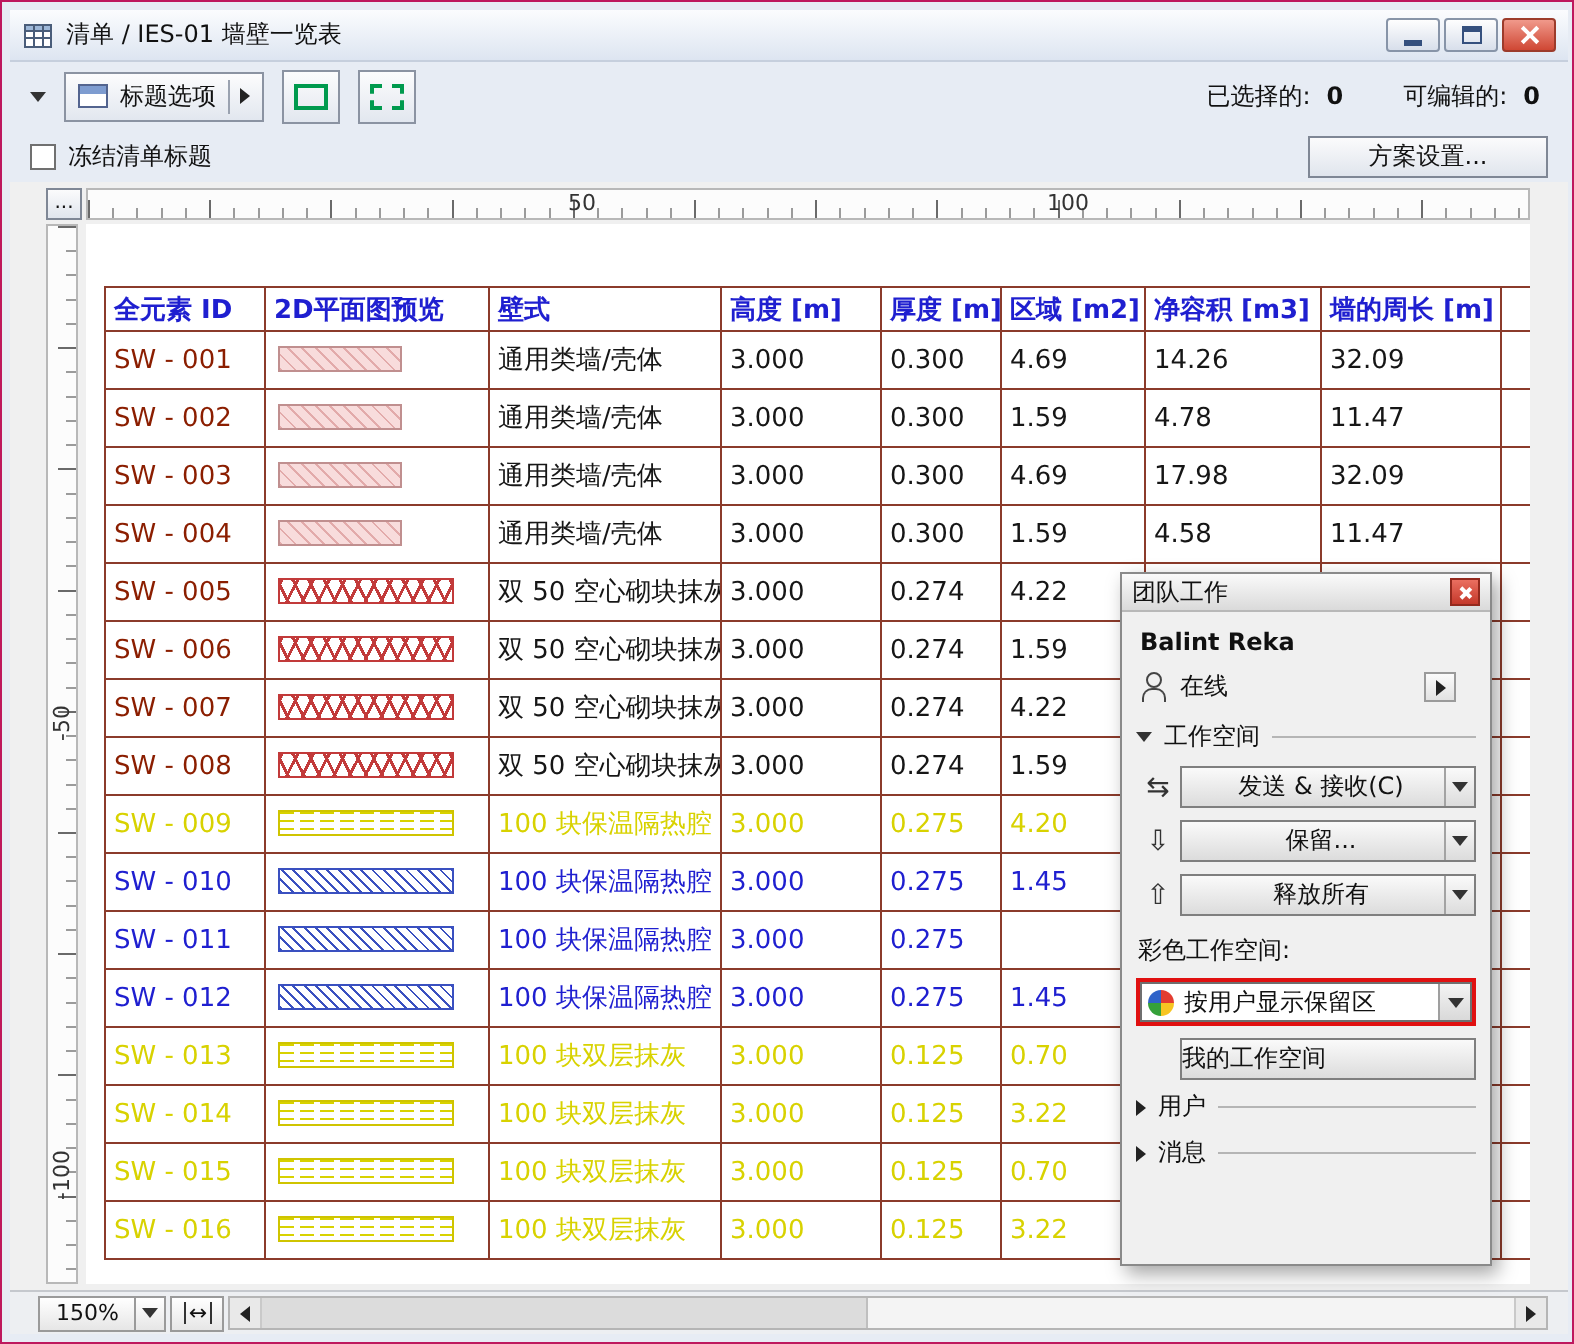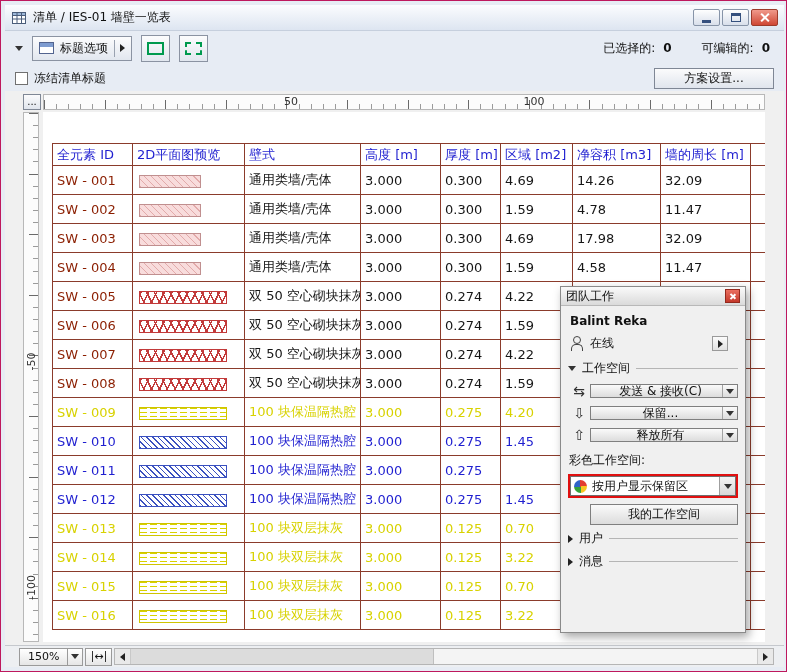--- a/index.html
+++ b/index.html
@@ -52,21 +52,21 @@
   .hmark{position:absolute;top:0;font-size:11px;color:#333;transform:translateX(-50%);background:transparent}
   .vruler{position:absolute;left:18px;top:21px;width:16px;height:530px;border:1px solid #b8b8b8;background-color:#fcfcfc;
     background-image:repeating-linear-gradient(180deg,#6a6a6a 0 1px,transparent 1px 60.6px),repeating-linear-gradient(180deg,#9b9b9b 0 1px,transparent 1px 12.12px);
     background-size:9px 100%,5px 100%;background-position:right top,right top;background-repeat:no-repeat,no-repeat}
   .vmark{position:absolute;left:-9px;width:32px;text-align:center;font-size:11px;color:#333;transform:rotate(-90deg)}
   .canvas{position:absolute;left:38px;top:21px;width:722px;height:530px;background:#fff;overflow:hidden}
 
   
   .schedule{position:absolute;left:9px;top:31px;width:714px;border-collapse:collapse;table-layout:fixed;font-size:13px}
   .schedule th,.schedule td{border:1px solid #8b3b2b;padding:0 4px;text-align:left;white-space:nowrap;overflow:hidden}
-  .schedule th{height:22px;color:#1f1fd0;font-weight:normal}
+  .schedule th{height:22px;color:#1f1fd0;font-weight:bold}
   .schedule td{height:29px;color:#161616}
   .rowc-default .cell-id{color:#8b1e00}
   .rowc-yellow td{color:#d8d200}
   .rowc-blue td{color:#1f1fd0}
   .swatch{display:inline-block;height:13px;vertical-align:middle;margin-left:2px}
   .sw-pink{width:62px;border:1px solid #c08f8f;background-color:#f8dcdc;background-image:repeating-linear-gradient(45deg,rgba(190,90,90,.38) 0 1px,transparent 1px 5px)}
   .sw-zigzag{width:88px;border:1px solid #c23a3a;background-color:#fff;background-image:repeating-linear-gradient(63deg,transparent 0 3px,#c23a3a 3px 4.5px,transparent 4.5px 7px),repeating-linear-gradient(-63deg,transparent 0 3px,#c23a3a 3px 4.5px,transparent 4.5px 7px)}
   .sw-yellowdash{width:88px;border:1px solid #cfc400;background-color:#fff;background-image:repeating-linear-gradient(90deg,transparent 0 7px,#fff 7px 10px),repeating-linear-gradient(180deg,#d8d200 0 1px,transparent 1px 4px)}
   .sw-bluediag{width:88px;border:1px solid #3a50c0;background-color:#fff;background-image:repeating-linear-gradient(45deg,#3a50c0 0 1px,transparent 1px 4px)}
 
@@ -93,29 +93,29 @@
   .tw-user{font-weight:bold;margin:3px 0 7px 2px;font-size:12px}
   .tw-online{display:flex;align-items:center;gap:8px;margin:0 10px 8px 2px}
   .person{width:12px;height:15px;position:relative}
   .person::before{content:"";position:absolute;left:3px;top:0;width:6px;height:6px;border:1.4px solid #444;border-radius:50%}
   .person::after{content:"";position:absolute;left:1px;top:8px;width:10px;height:6px;border:1.4px solid #444;border-bottom:none;border-radius:5px 5px 0 0}
   .tw-flyout{margin-left:auto;width:16px;height:15px;border:1px solid #9a9a9a;background:linear-gradient(#fbfbfb,#e2e2e2);display:flex;align-items:center;justify-content:center}
   .tw-section{display:flex;align-items:center;gap:6px;margin:5px 0 6px 0}
   .sec-line{flex:1;height:1px;background:#b5b5b5}
   .tw-row{display:flex;align-items:center;margin:6px 0}
   .tw-icon{width:22px;text-align:center;font-size:14px;color:#333;flex:none}
-  .tw-btn{flex:1;height:14px;border:1px solid #7f7f7f;background:linear-gradient(#fafafa,#dcdcdc);display:flex;align-items:center;justify-content:center;position:relative;padding-right:7px}
+  .tw-btn{flex:1;height:21px;border:1px solid #7f7f7f;background:linear-gradient(#fafafa,#dcdcdc);display:flex;align-items:center;justify-content:center;position:relative;padding-right:7px}
   .btn-arrow-seg{position:absolute;right:0;top:0;bottom:0;width:15px;border-left:1px solid #a3a3a3;display:flex;align-items:center;justify-content:center}
   .tw-label{margin:9px 0 5px 1px}
   .tw-combo-wrap{border:2px solid #e01010;margin-bottom:6px}
   .tw-combo{height:20px;background:#fff;border:1px solid #6f6f6f;display:flex;align-items:center;gap:5px;padding-left:3px}
   .pinwheel{width:13px;height:13px;border-radius:50%;background:conic-gradient(#e33c31 0 90deg,#f7c522 90deg 180deg,#35a13a 180deg 270deg,#2f63c9 270deg 360deg);flex:none}
   .tw-combo-text{white-space:nowrap;overflow:hidden}
   .combo-arrow-seg{margin-left:auto;width:16px;align-self:stretch;border-left:1px solid #9f9f9f;background:linear-gradient(#f4f4f4,#d9d9d9);display:flex;align-items:center;justify-content:center;flex:none}
-  .tw-mybtn{height:21px;border:1px solid #7f7f7f;background:linear-gradient(#fafafa,#dcdcdc);display:flex;align-items:center;justify-content:center;margin:1px 0 3px 22px}
+  .tw-mybtn{height:21px;border:1px solid #7f7f7f;background:linear-gradient(#fafafa,#dcdcdc);display:flex;align-items:center;justify-content:flex-start;margin:1px 0 3px 22px}
 </style>
 </head>
 <body>
 
 <div class="window">
 
   <div class="titlebar">
     <svg width="16" height="16" viewBox="0 0 16 16">
       <rect x="1.5" y="2.5" width="13" height="11" fill="#ffffff" stroke="#4a5d7a"></rect>
       <rect x="1.5" y="2.5" width="13" height="3" fill="#9db7d8" stroke="#4a5d7a"></rect>

